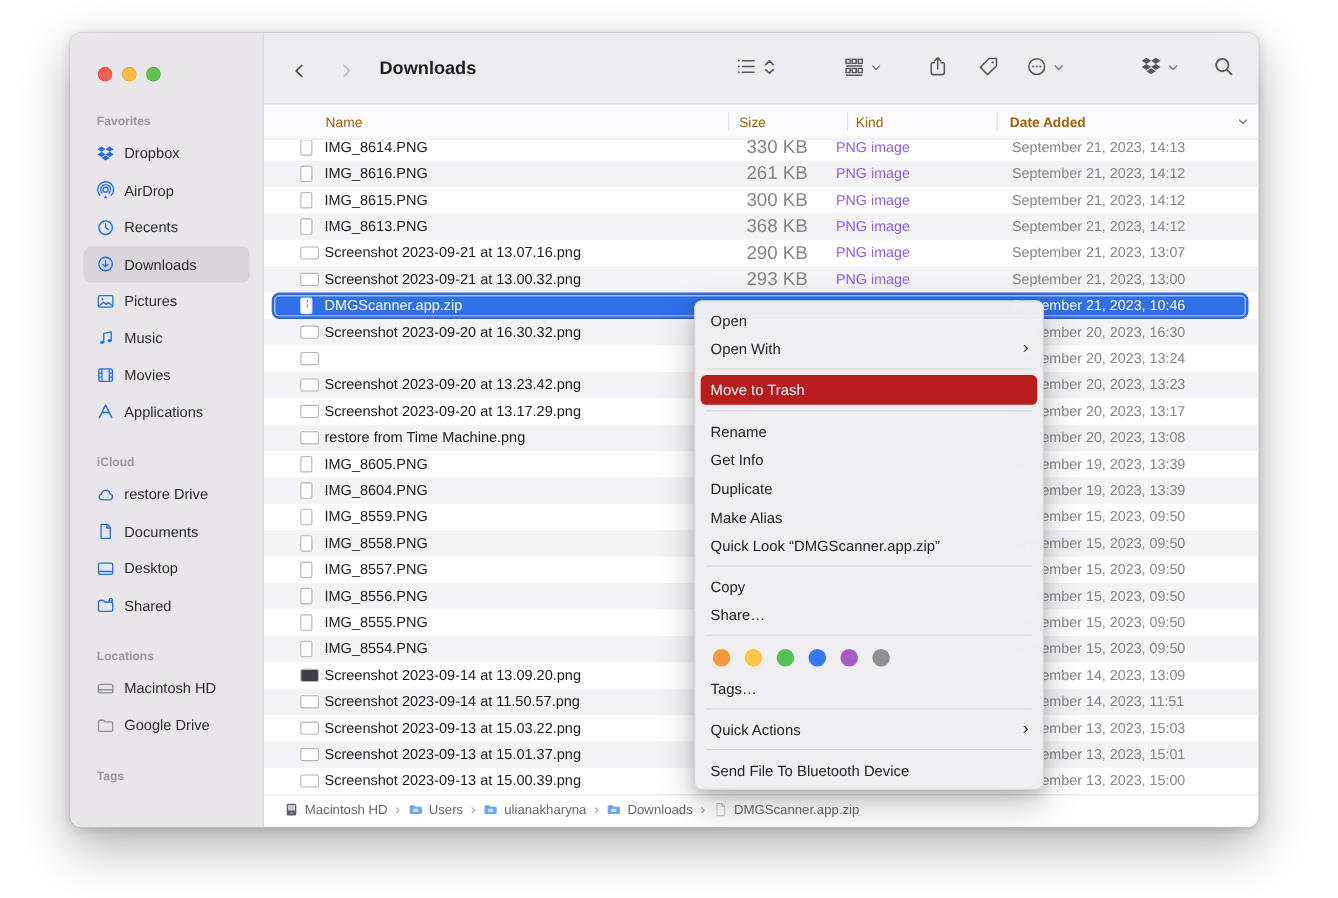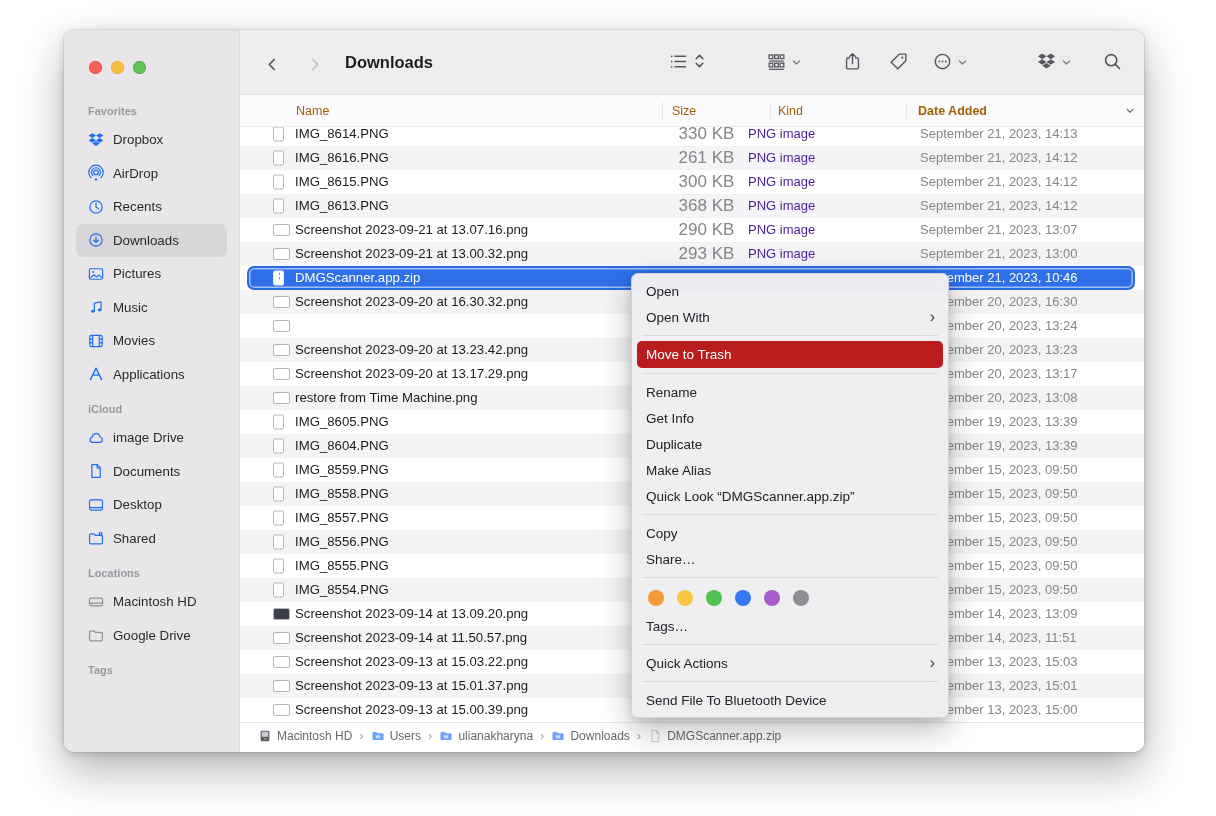--- a/index.html
+++ b/index.html
@@ -9,21 +9,21 @@
     background:#fff;box-shadow:0 18px 45px rgba(0,0,0,.30),0 2px 10px rgba(0,0,0,.15),0 0 0 1px rgba(0,0,0,.07);
     overflow:hidden;}
   
   .sidebar{position:absolute;left:0;top:0;width:176px;height:100%;background:#e8e6e9;border-right:1px solid #dad8dc;}
   .traffic{position:absolute;left:25px;top:31px;display:flex;gap:9px;}
   .tl{width:13px;height:13px;border-radius:50%;}
   .tl.red{background:#f55f57;box-shadow:inset 0 0 0 .5px #dd4b42;}
   .tl.yellow{background:#f6bd3f;box-shadow:inset 0 0 0 .5px #dfa325;}
   .tl.green{background:#61c354;box-shadow:inset 0 0 0 .5px #4aa53c;}
   .sb-sections{position:absolute;left:0;top:69px;right:0;}
-  .sb-section{margin-top:6px;}
+  .sb-section{margin-top:18px;}
   .sb-section:first-child{margin-top:0;text-align:right;}
   .sb-label{height:24px;display:flex;align-items:center;padding-left:24px;font-size:11px;font-weight:700;color:#9b989d;}
   .sb-item{height:33.5px;display:flex;align-items:center;margin:0 12px;padding-left:10px;border-radius:7px;cursor:default;}
   .sb-item.selected{background:#d9d6da;}
   .sb-icon{width:20px;height:20px;display:inline-flex;align-items:center;justify-content:center;color:#1c6ef2;flex:none;}
   .sb-item.gray .sb-icon{color:#8e8e93;}
   .sb-icon svg{width:18px;height:18px;}
   .sb-text{margin-left:7px;font-size:13.3px;color:#2a2a2c;white-space:nowrap;}
   
   .main{position:absolute;left:176px;top:0;right:0;height:100%;}
@@ -47,21 +47,21 @@
   .hdr-chev{position:absolute;left:884px;top:10px;width:12px;height:12px;color:#7e7e83;}
   
   .file-list{position:absolute;left:0;top:97px;right:0;height:595px;overflow:hidden;background:#fff;}
   .rows{margin-top:-5px;}
   .row{position:relative;height:24px;}
   .row:nth-child(even){background:#f4f4f6;}
   .row span{position:absolute;top:0;line-height:24px;z-index:1;white-space:nowrap;}
   .f-icon{position:absolute;left:33px;top:50%;transform:translateY(-50%);z-index:1;}
   .f-name{left:55px;font-size:13.2px;color:#1c1c1e;}
   .f-size{left:410px;width:113px;text-align:center;font-size:17px;color:#85858a;}
-  .f-kind{left:508px;font-size:13px;color:#4c1d95;}
+  .f-kind{left:520px;font-size:13px;color:#8b5cf6;}
   .f-date{left:680px;font-size:13px;color:#85858a;}
   .row.selected .f-name,.row.selected .f-date,.row.selected .f-size,.row.selected .f-kind{color:#fff;}
   .sel-ring{position:absolute;left:7px;right:9px;top:0;bottom:0;border-radius:7px;background:#2f6fe8;
     border:2px solid #2b6ae4;box-shadow:inset 0 0 0 1.5px rgba(255,255,255,.55);z-index:0;}
   
   .fi{width:11px;height:15px;background:#fff;border:1px solid #b4b4ba;border-radius:2px;position:relative;}
   .fi.landscape{width:17px;height:12px;}
   .fi.zip::after{content:"";position:absolute;left:50%;top:1px;height:7px;border-left:1px dashed #95959b;}
   .fi.v-dark{background:#3c3f47;}
   .row.selected .fi{border-color:#e8eefc;}
@@ -172,21 +172,21 @@
           </div>
         </div>
         <div class="sb-section">
           <div class="sb-label">iCloud</div>
           <div class="sb-item">
             <span class="sb-icon">
               <svg viewBox="0 0 24 24" fill="none" stroke="currentColor" stroke-width="1.6" stroke-linecap="round" stroke-linejoin="round">
                 <path d="M7.3 17.8h9.4a3.6 3.6 0 0 0 .6-7.15A5.2 5.2 0 0 0 7 10.9a3.5 3.5 0 0 0 .3 6.9z"></path>
               </svg>
             </span>
-            <span class="sb-text">image Drive</span>
+            <span class="sb-text">restore Drive</span>
           </div>
           <div class="sb-item">
             <span class="sb-icon">
               <svg viewBox="0 0 24 24" fill="none" stroke="currentColor" stroke-width="1.6" stroke-linecap="round" stroke-linejoin="round">
                 <path d="M6.5 3.5h7.2l4 4v13H6.5z"></path>
                 <path d="M13.5 3.7V8h4"></path>
               </svg>
             </span>
             <span class="sb-text">Documents</span>
           </div>

